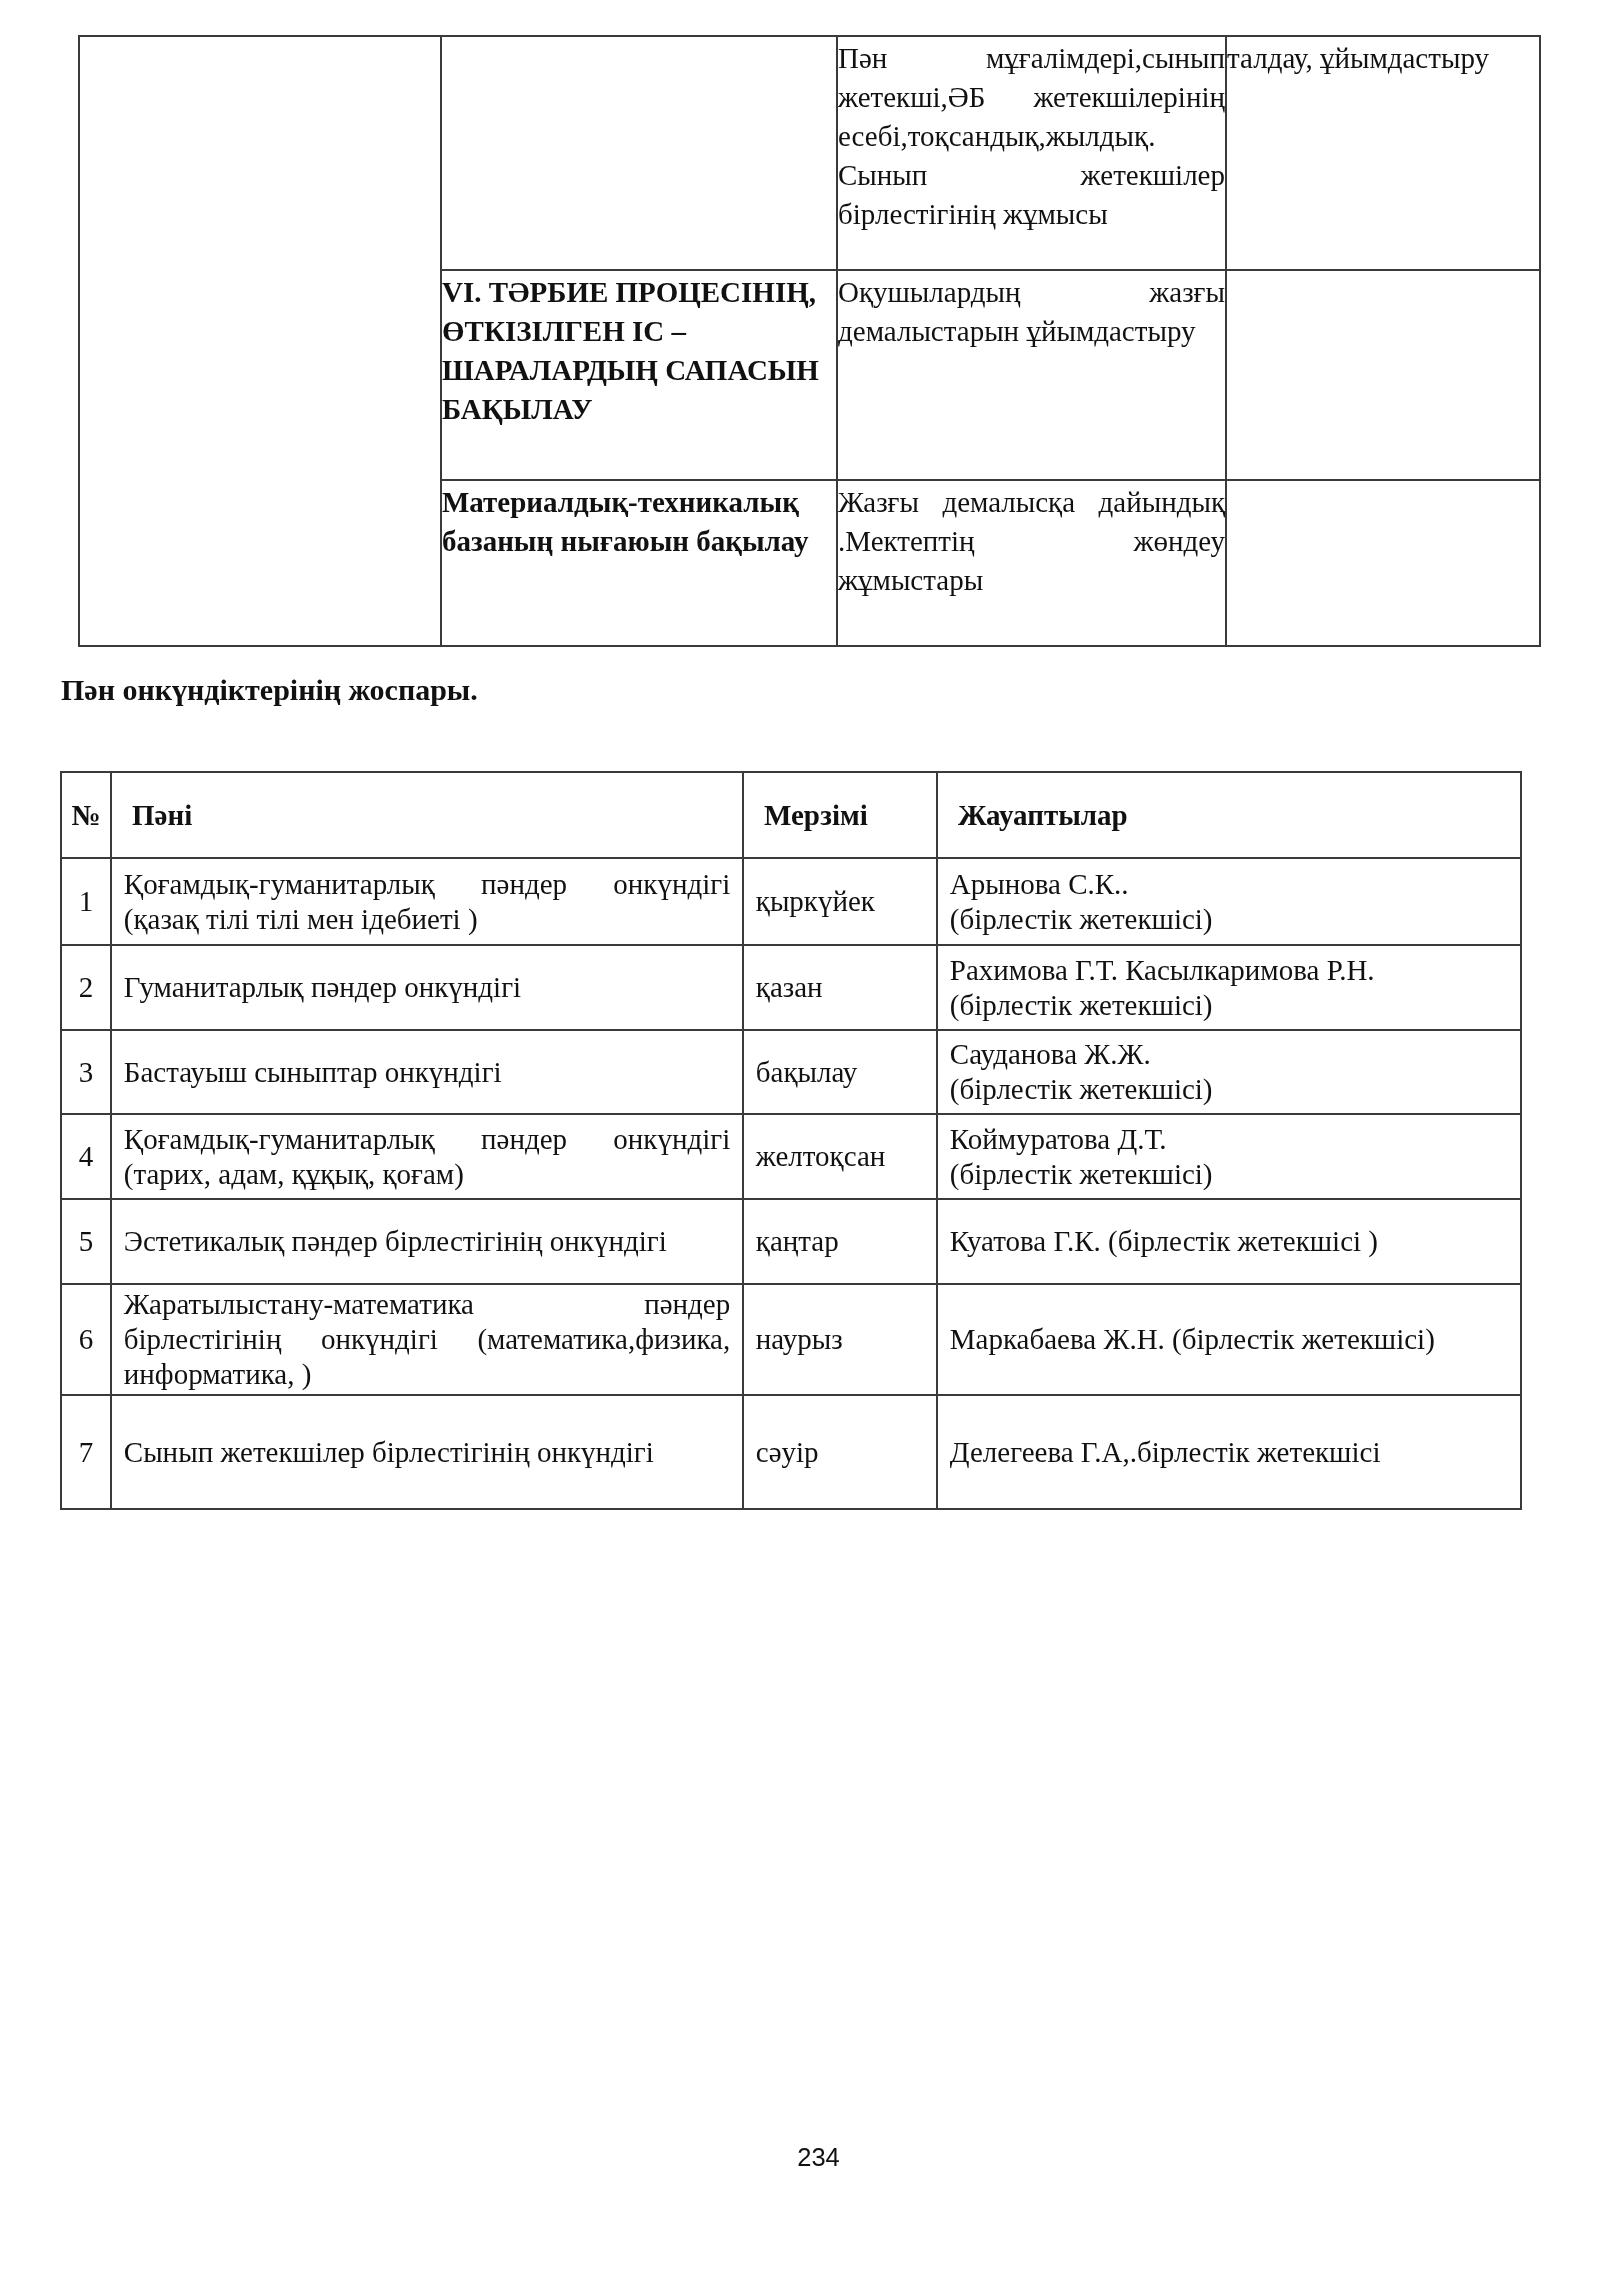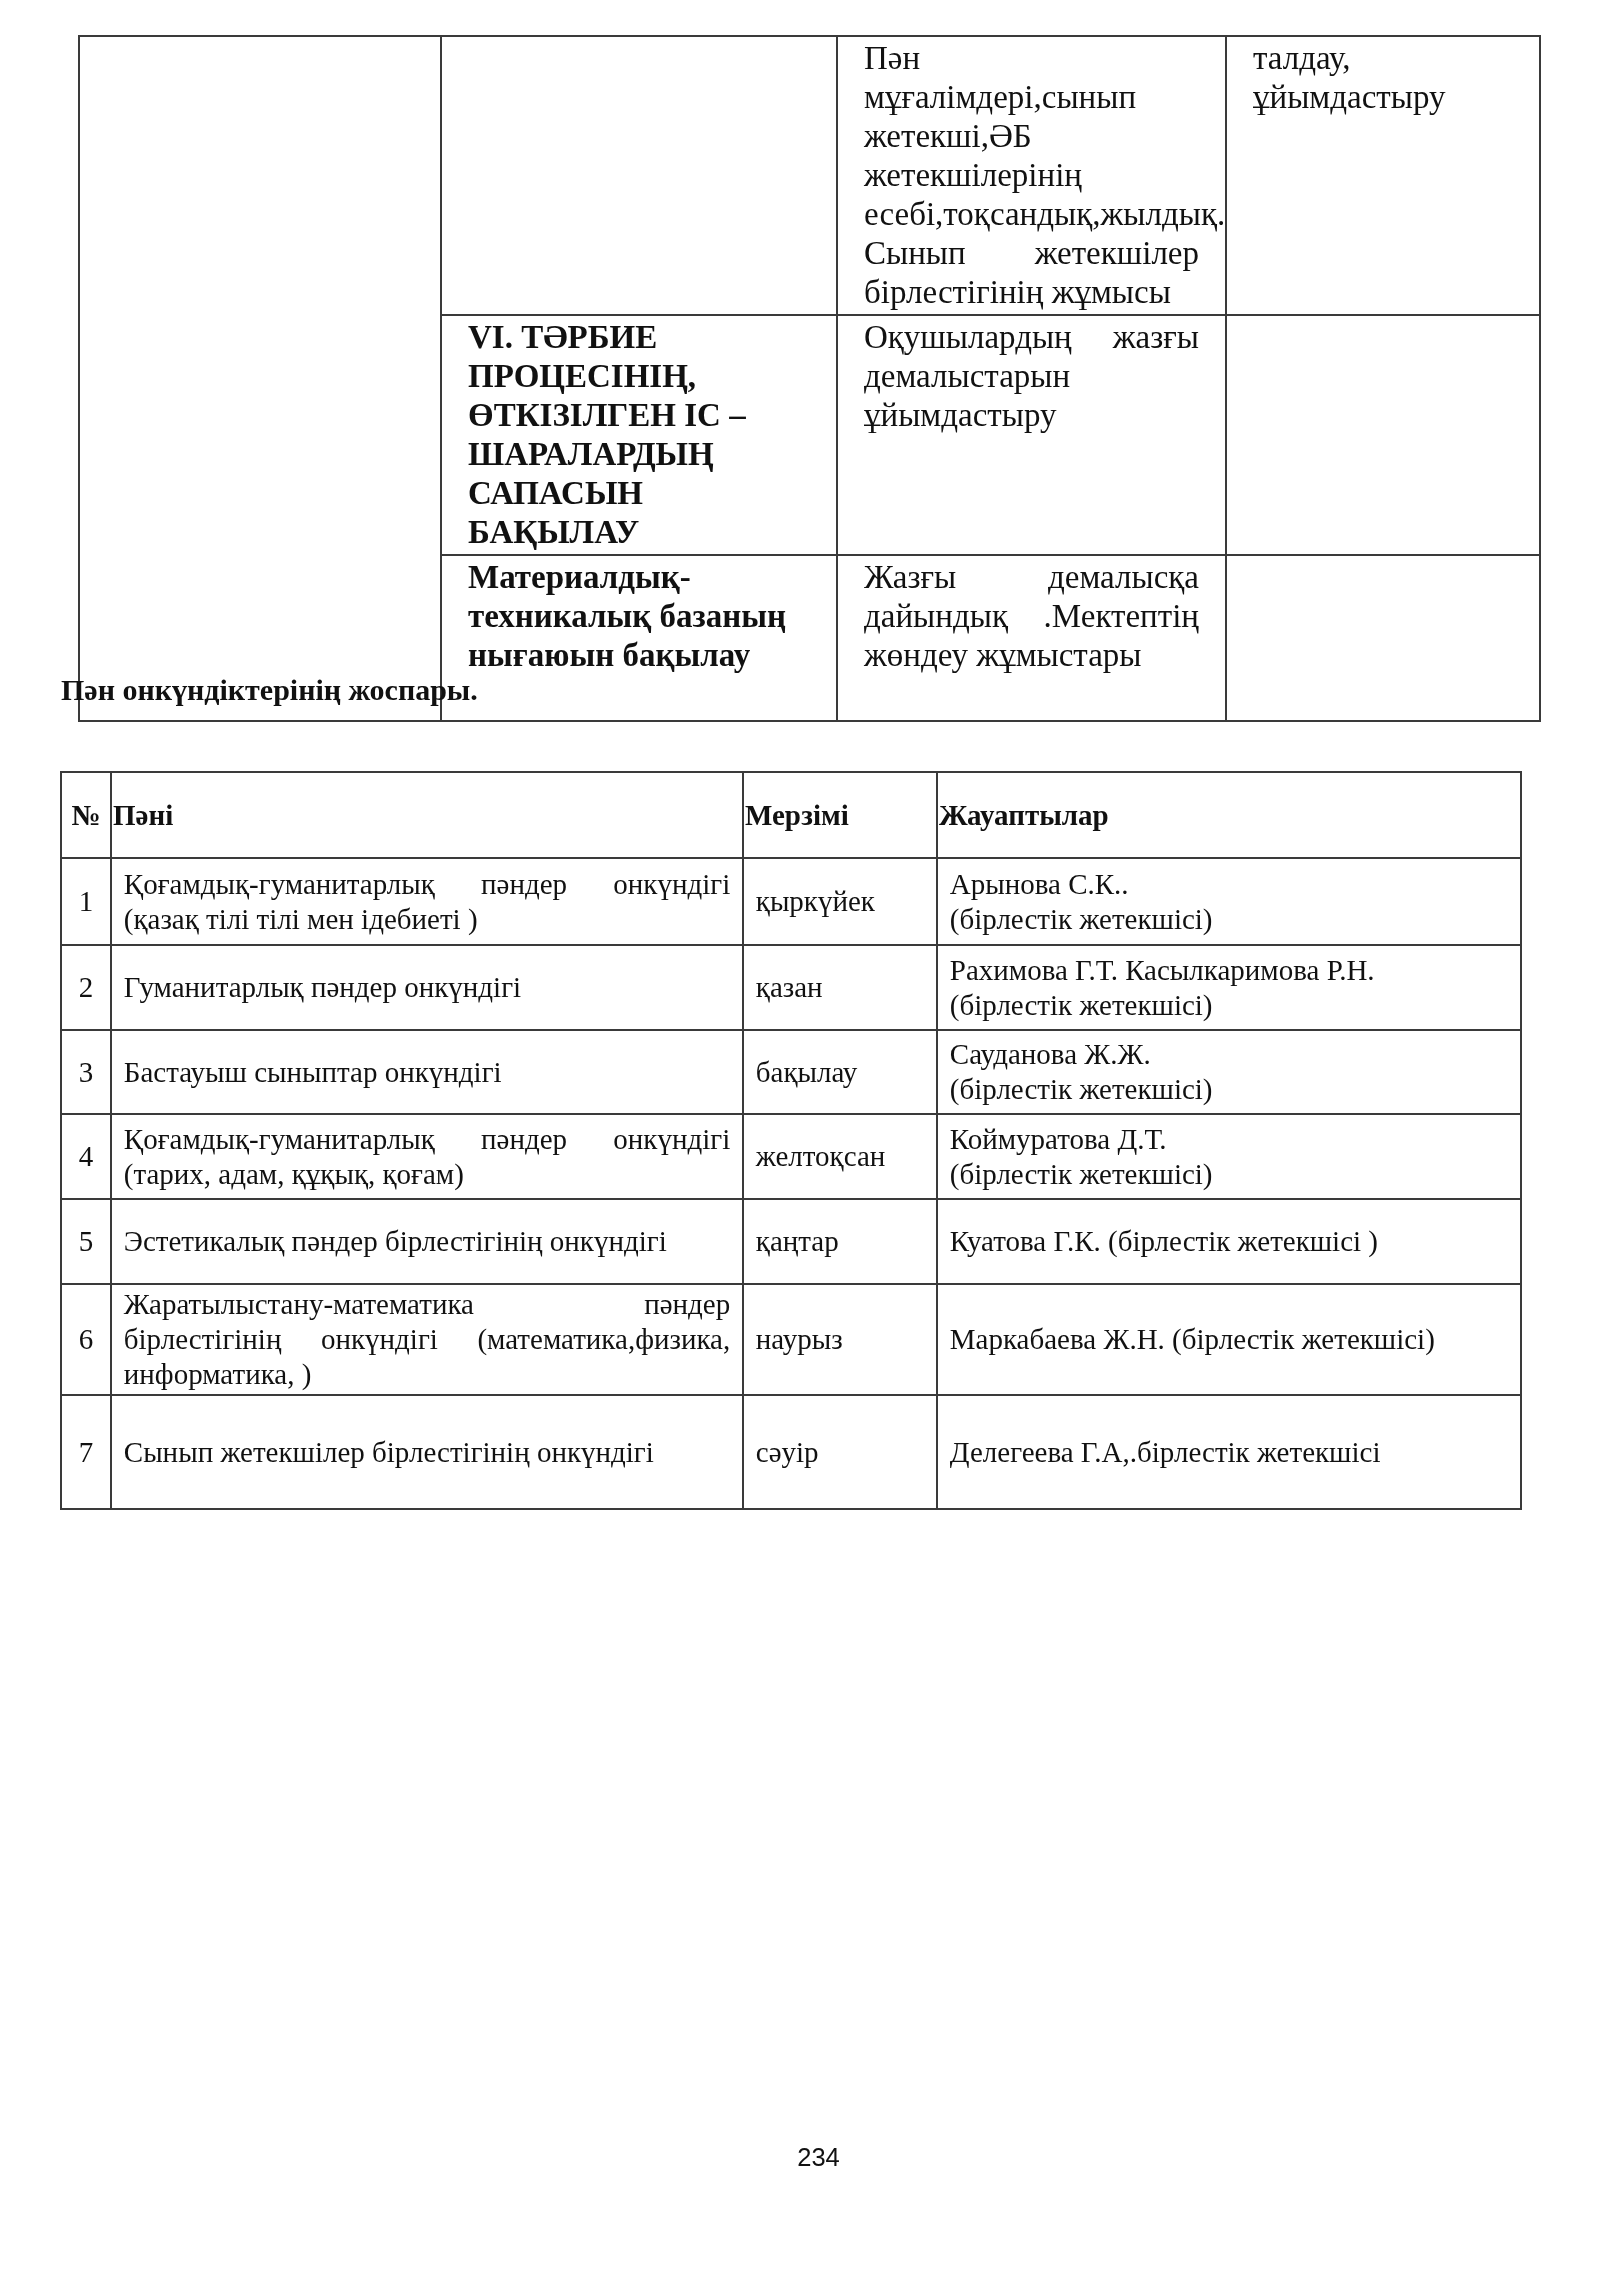--- a/index.html
+++ b/index.html
@@ -6,25 +6,25 @@
   body { width: 1621px; height: 2293px; position: relative; overflow: hidden;
          font-family: "Liberation Serif", serif; color: #111; }
   .abs { position: absolute; }
   table { border-collapse: collapse; position: absolute; table-layout: fixed; }
   td, th { border: 2px solid #3a3a3a; vertical-align: top; padding: 5.9px 13.7px 3.9px 13.7px;
            font-size: 29px; line-height: 39px; font-weight: normal; text-align: left; }
   .just { text-align: justify; text-align-last: left; }
   .bold { font-weight: bold; }
   .ital { }
   #t1 { left: 78px; top: 35px; width: 1460px; }
-  #t1 td { padding: 2px 26px; line-height: 39px; font-size: 33px; }
+  #t1 td { padding: 2px 0; line-height: 39px; font-size: 29px; }
   #t2 { left: 60px; top: 771px; width: 1460px; }
   #t2 td { vertical-align: middle; padding: 2px 11.8px; line-height: 35px; font-size: 29px; }
   #t2 td.num { text-align: center; padding: 2px 2px; }
-  #t2 th { vertical-align: middle; font-weight: bold; padding: 2px 1px; font-size: 29px; }
+  #t2 th { vertical-align: middle; font-weight: bold; padding: 2px 20px; font-size: 29px; }
   .section-title { left: 61px; top: 673px; font-size: 30px; font-weight: bold; }
   .page-num { left: 0; width: 1621px; top: 2143px; text-align: center;
               font-family: "Liberation Sans", sans-serif; font-size: 25.5px; padding-left: 8px; }
 </style>
 </head>
 <body>
 
 <table id="t1">
   <colgroup>
     <col style="width:362px">

